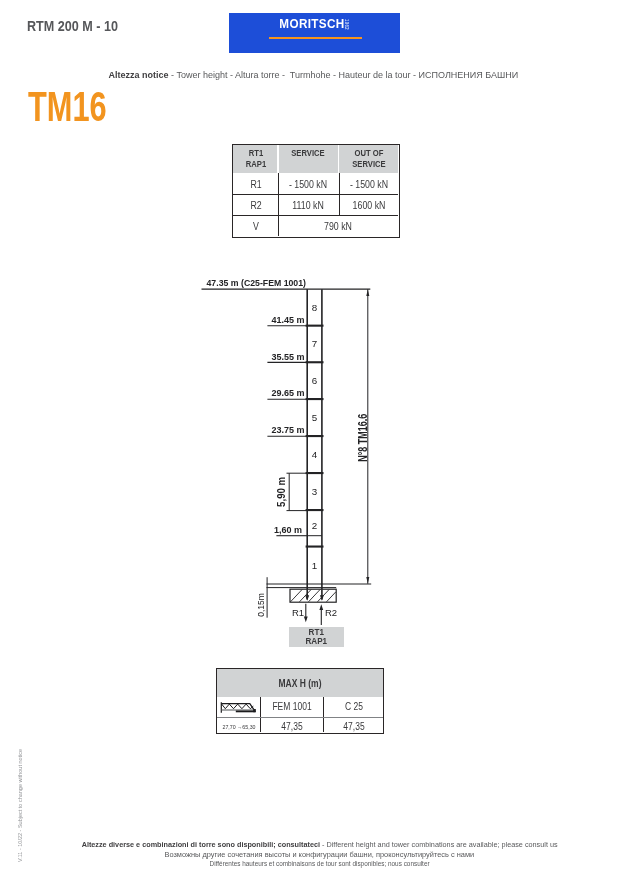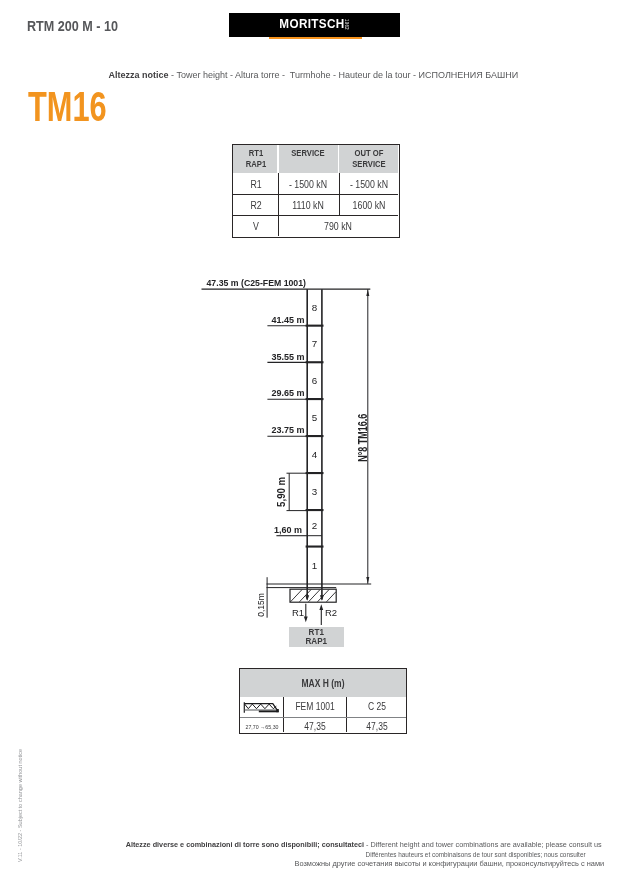--- a/index.html
+++ b/index.html
@@ -8,21 +8,21 @@
   .abs{position:absolute}
   .ct{position:absolute;white-space:nowrap;transform:translate(-50%,-50%) scaleX(0.85)}
   .num{font-size:11px !important;transform:translate(-50%,-50%) scaleX(0.8) !important}
   .dark{color:#3a3a3c}
 </style>
 </head>
 <body>
 
 <div class="abs" style="left:27px;top:16.5px;font-size:15px;font-weight:bold;color:#56575a;transform:scaleX(0.84);transform-origin:left top;white-space:nowrap">RTM 200 M - 10</div>
 
-<div class="abs" style="left:229px;top:13px;width:171px;height:24px;background:#000000">
+<div class="abs" style="left:229px;top:13px;width:171px;height:40px;background:#1d4ed8">
   <div class="abs" style="left:82.5px;top:10.2px;transform:translate(-50%,-50%) scaleX(0.9);font-size:13px;font-weight:bold;color:#fff;letter-spacing:0.4px;white-space:nowrap">MORITSCH</div>
   <div class="abs" style="left:120px;top:6.2px;font-size:4.5px;color:#fff;transform:rotate(90deg);transform-origin:left top;letter-spacing:0.2px;line-height:5.5px">1962</div>
   <div class="abs" style="left:39.5px;top:24.4px;width:93px;height:1.9px;background:#F7941E"></div>
 </div>
 
 <div class="abs" style="left:313.4px;top:74.6px;transform:translate(-50%,-50%);font-size:9px;color:#58595B;white-space:nowrap"><b style="color:#414042">Altezza notice</b> - Tower height - Altura torre -&nbsp; Turmhohe - Hauteur de la tour - ИСПОЛНЕНИЯ БАШНИ</div>
 
 <div class="abs" style="left:27.5px;top:84.7px;font-size:43px;font-weight:bold;color:#F2941F;transform:scaleX(0.716);transform-origin:left top;line-height:1">TM16</div>
 
 <div class="abs" style="left:232px;top:144px;width:168px;height:93.5px;box-sizing:border-box;border:1.3px solid #2a2627">
@@ -144,21 +144,21 @@
     <text font-size="8.5" text-anchor="middle" transform="rotate(-90 263.5 605)" x="263.5" y="605">0,15m</text>
     <text x="292" y="615.5" font-size="9.5">R1</text>
     <text x="325" y="615.5" font-size="9.5">R2</text>
   </g>
 </svg>
 
 <div class="abs" style="left:289px;top:627px;width:54.5px;height:19.8px;background:#D1D3D4;text-align:center">
   <div style="font-size:9px;font-weight:bold;color:#3a3a3c;line-height:9.8px;padding-top:0.5px;transform:scaleX(0.9)">RT1<br>RAP1</div>
 </div>
 
-<div class="abs" style="left:239px;top:668.4px;width:168px;height:65.3px;box-sizing:border-box;border:1.2px solid #2a2627">
+<div class="abs" style="left:216px;top:668.4px;width:168px;height:65.3px;box-sizing:border-box;border:1.2px solid #2a2627">
   <div class="abs" style="left:0;top:0;width:165.6px;height:27.6px;background:#D1D3D4"></div>
   <div class="abs" style="left:42.7px;top:27.6px;width:1.2px;height:35.3px;background:#2a2627"></div>
   <div class="abs" style="left:105.7px;top:27.6px;width:1.2px;height:35.3px;background:#2a2627"></div>
   <div class="abs" style="left:0;top:47.7px;width:165.6px;height:1px;background:#808285"></div>
   <div class="ct" style="left:83px;top:14px;font-size:10px;font-weight:bold;color:#3a3a3c">MAX H (m)</div>
   <div class="ct dark" style="left:74.8px;top:37px;font-size:10px">FEM 1001</div>
   <div class="ct dark" style="left:137px;top:37px;font-size:10px">C 25</div>
   <div class="ct dark" style="left:22px;top:56.9px;font-size:6.2px">27,70 →65,30</div>
   <div class="ct dark" style="left:74.8px;top:56.5px;font-size:10px">47,35</div>
   <div class="ct dark" style="left:137px;top:56.5px;font-size:10px">47,35</div>
@@ -166,19 +166,19 @@
   <svg class="abs" style="left:3px;top:33px" width="38" height="13" viewBox="0 0 38 13">
     <line x1="1.3" y1="0.2" x2="1.3" y2="10.8" stroke="#1c1c1e" stroke-width="1.2"></line>
     <path d="M1.3 1.6 L29.8 1.6 L34.6 8.6" fill="none" stroke="#1c1c1e" stroke-width="1.3"></path>
     <path d="M1.6 2 L5.3 6.7 L9.3 2.1 L13.5 6.7 L17.7 2.1 L21.9 6.7 L26.1 2.1 L30.3 6.7 L33.3 4.2" fill="none" stroke="#1c1c1e" stroke-width="1"></path>
     <line x1="1.8" y1="7.9" x2="34.8" y2="7.9" stroke="#8a8c8e" stroke-width="1.5"></line>
     <line x1="15.8" y1="9.4" x2="35.6" y2="9.4" stroke="#1c1c1e" stroke-width="1.8"></line>
     <rect x="33.2" y="7" width="2.6" height="3.2" fill="#1c1c1e"></rect>
   </svg>
 </div>
 
-<div class="abs" style="left:319.5px;top:840px;width:560px;transform:translateX(-50%);text-align:right;font-size:7.2px;line-height:9.6px;color:#58595B">
+<div class="abs" style="left:319.5px;top:840px;width:560px;transform:translateX(-50%);text-align:center;font-size:7.2px;line-height:9.6px;color:#58595B">
   <div><span style="display:inline-block;transform:scaleX(1.01)"><b style="color:#414042">Altezze diverse e combinazioni di torre sono disponibili; consultateci</b> - Different height and tower combinations are available; please consult us</span></div>
+  <div><span style="display:inline-block;transform:scaleX(1.03)">Возможны другие сочетания высоты и конфигурации башни, проконсультируйтесь с нами</span></div>
   <div><span style="display:inline-block;transform:scaleX(0.89)">Différentes hauteurs et combinaisons de tour sont disponibles; nous consulter</span></div>
-  <div><span style="display:inline-block;transform:scaleX(1.03)">Возможны другие сочетания высоты и конфигурации башни, проконсультируйтесь с нами</span></div>
 </div>
 
 <div class="abs" style="left:17px;top:862px;font-size:5.5px;color:#939598;transform:rotate(-90deg);transform-origin:left top;white-space:nowrap">V.11 - 10/22 - Subject to change without notice</div>
 
 </body></html>

